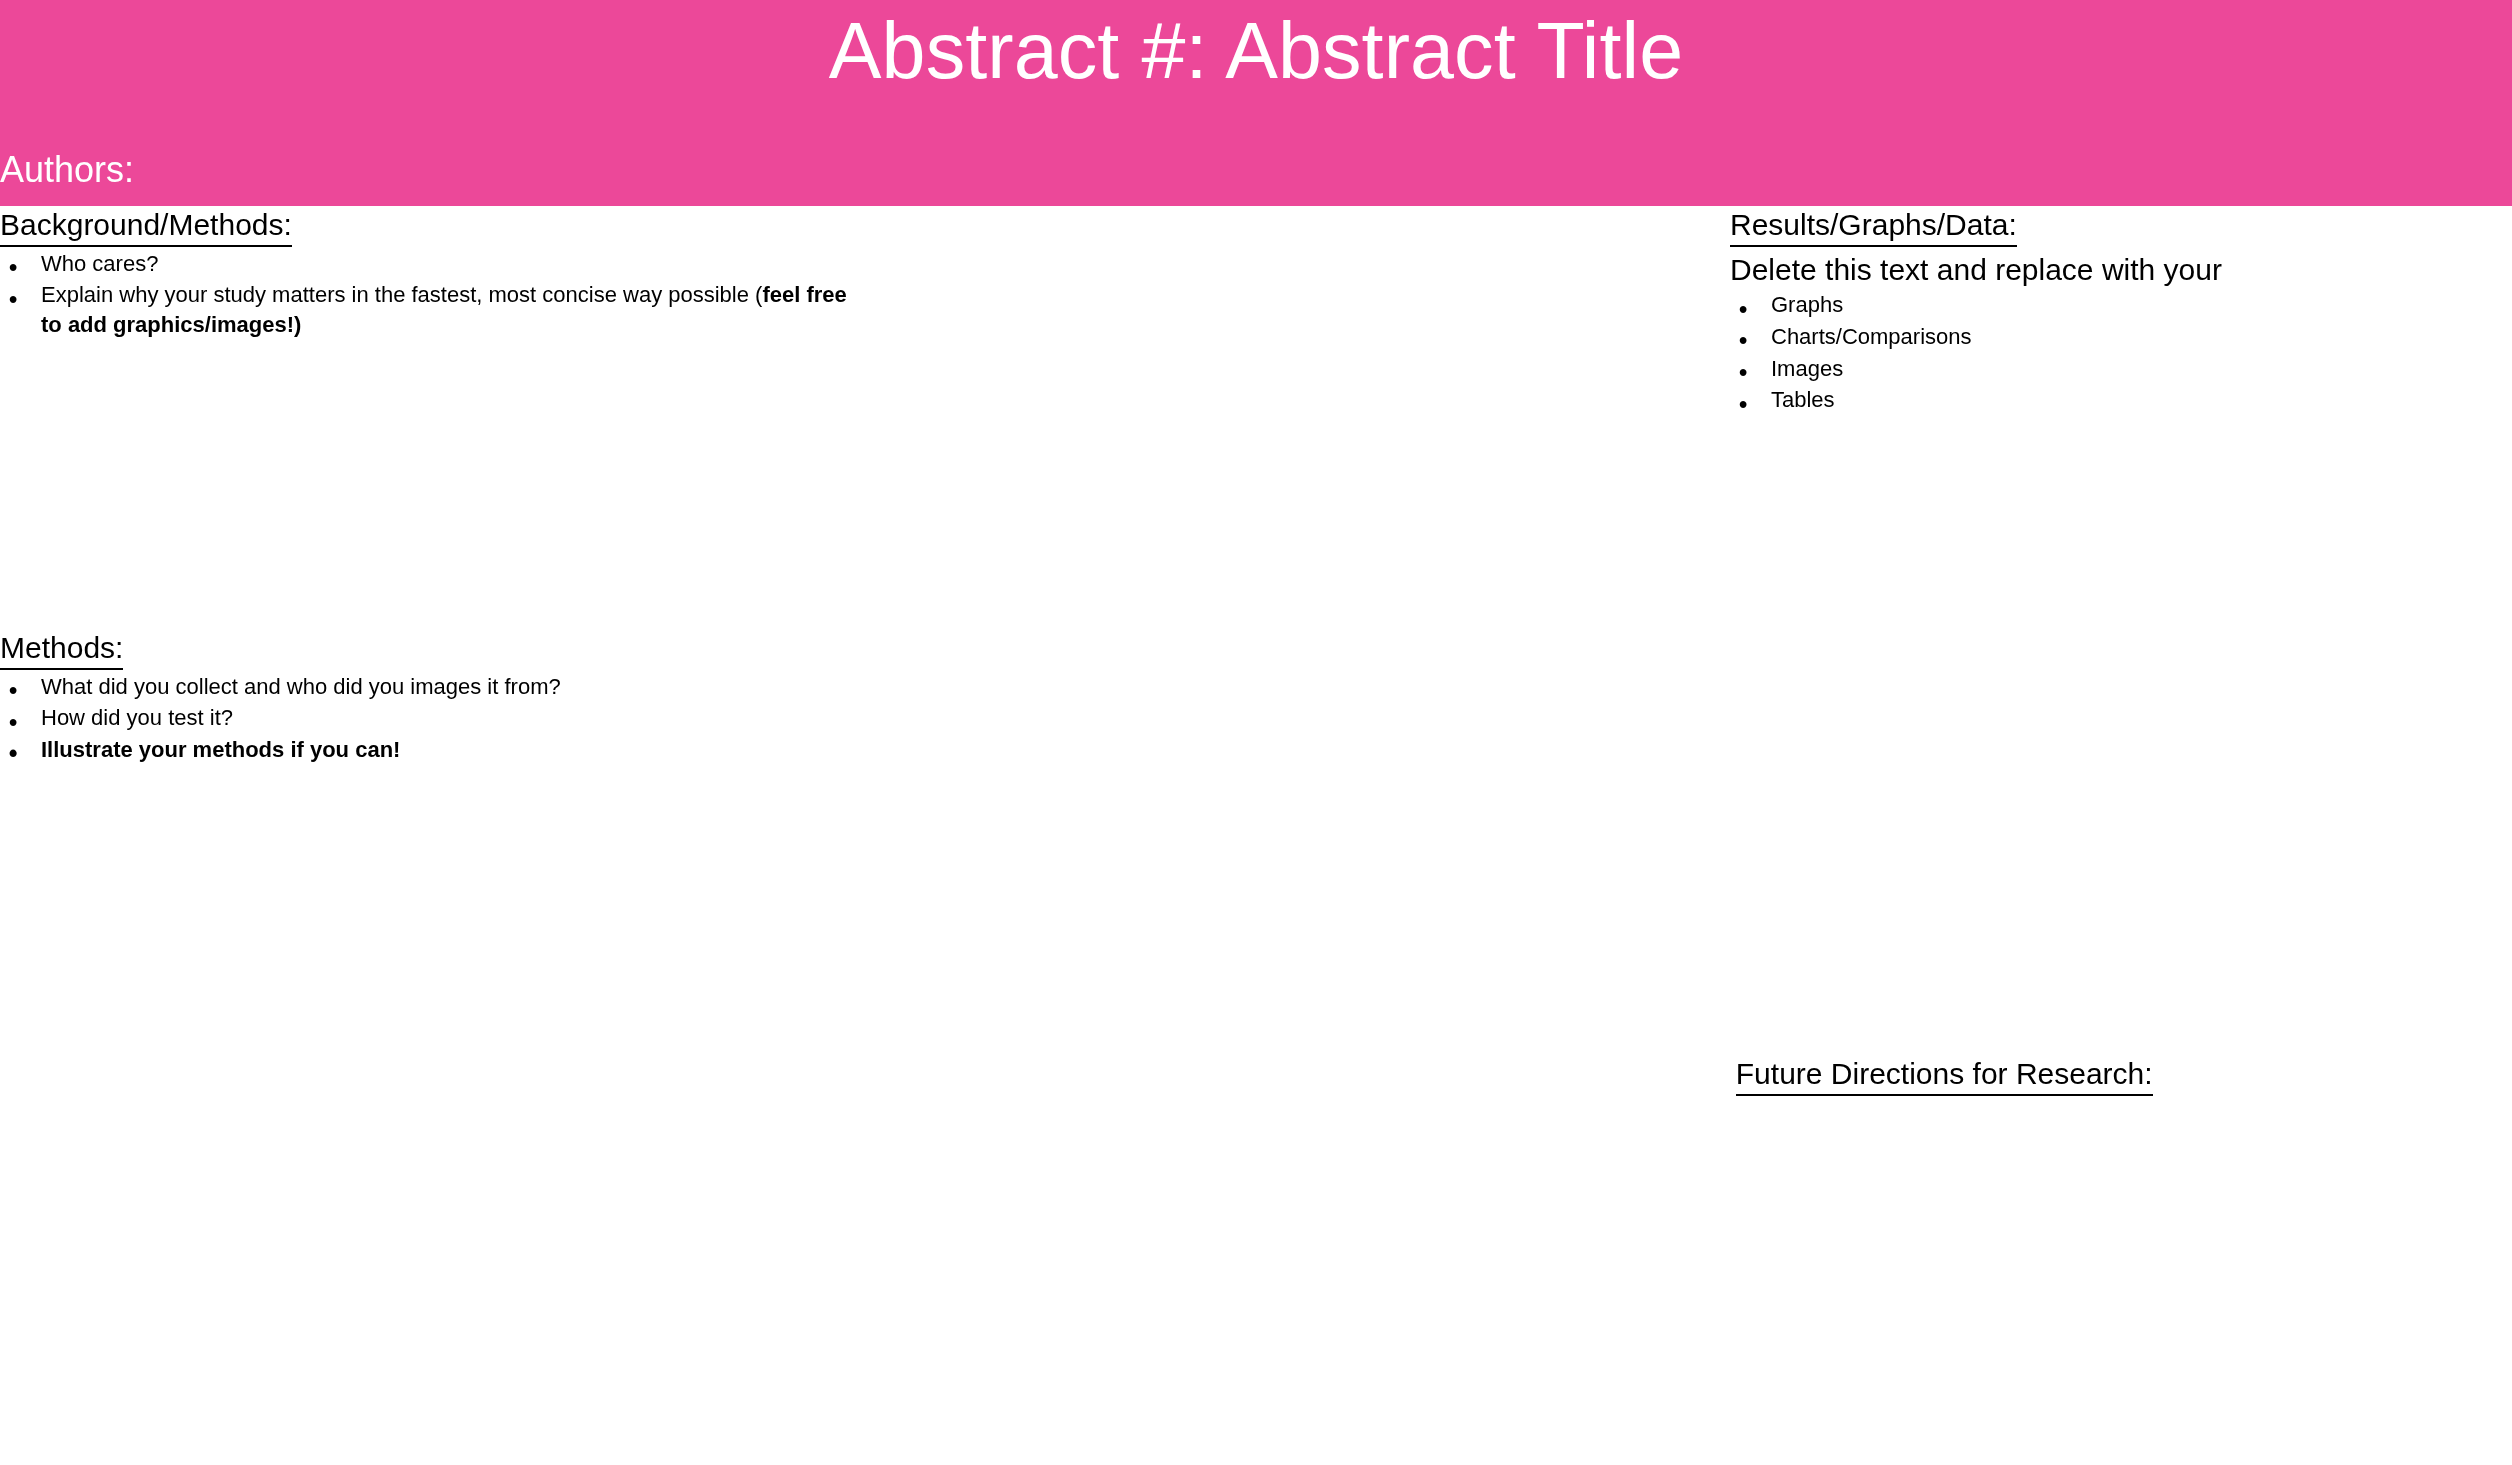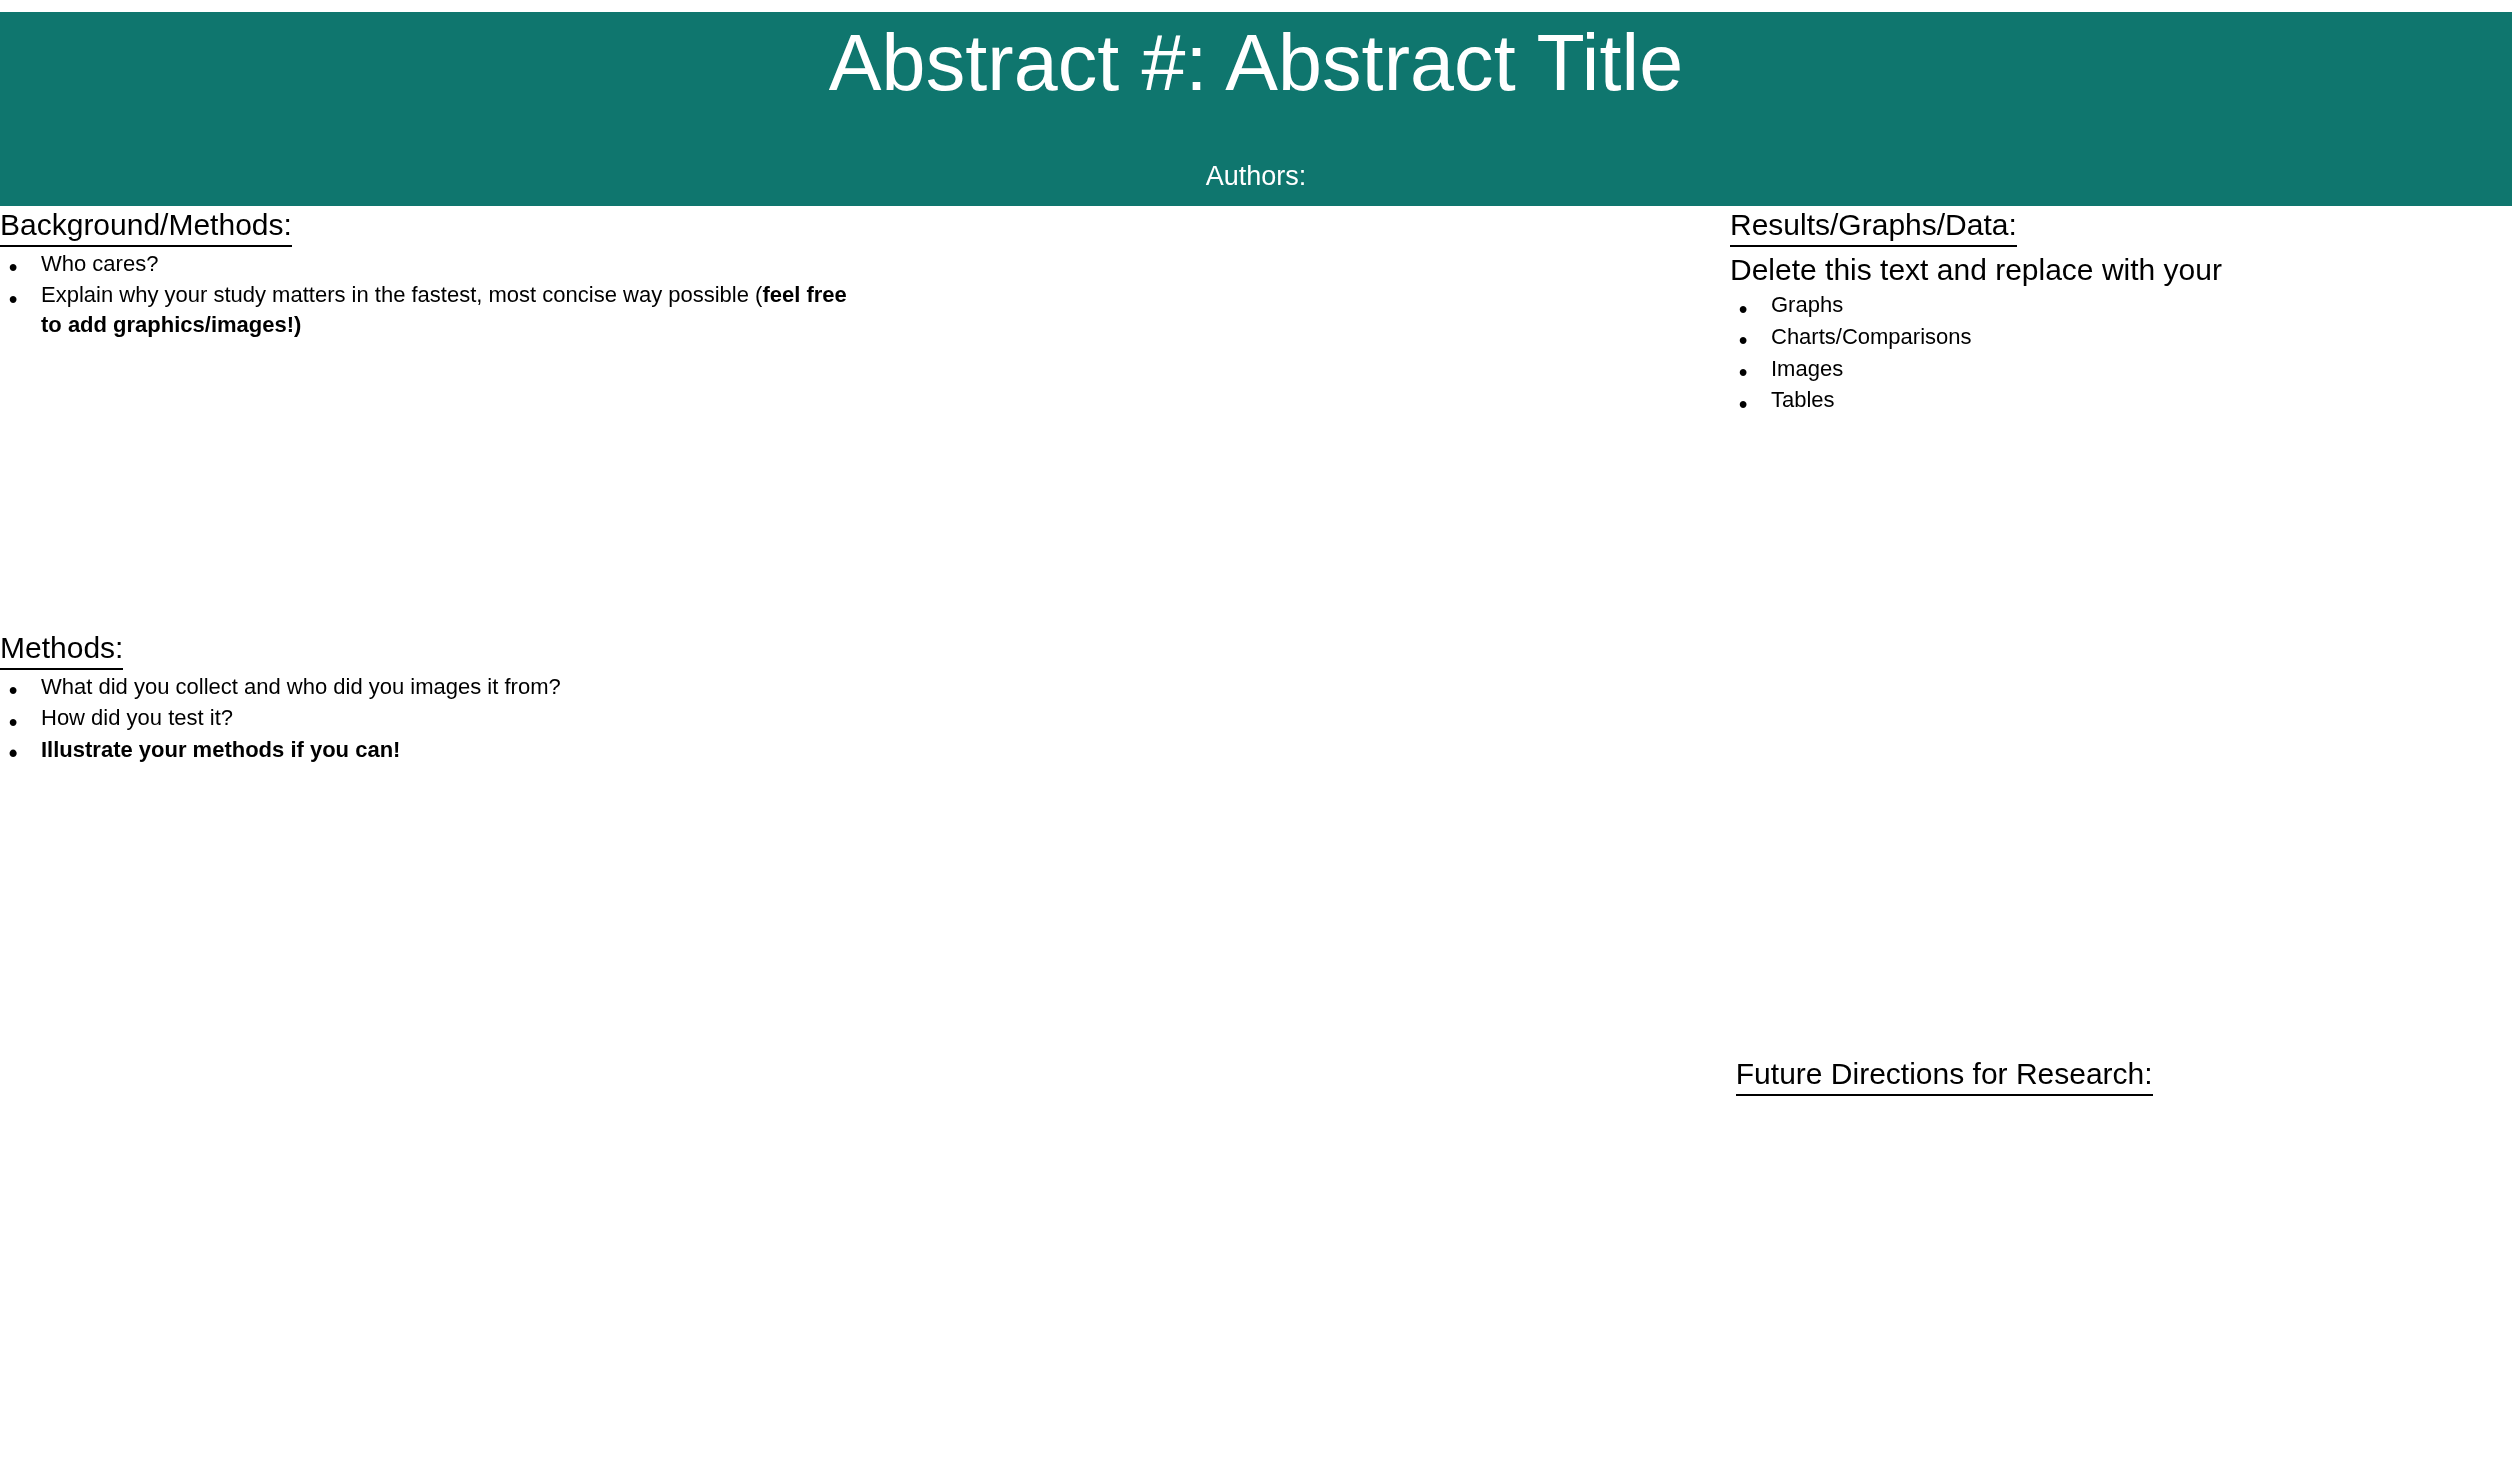--- a/index.html
+++ b/index.html
@@ -12,47 +12,47 @@
     height: 1465px;
     font-family: "Liberation Sans", sans-serif;
     overflow: hidden;
     position: relative;
   }
 
   
   #header-banner {
     position: absolute;
     left: 0;
-    top: 12px;
+    top: 0;
     width: 2512px;
     height: 212px;
-    background: #0f766e;
+    background: #ec4899;
     box-sizing: border-box;
   }
   #poster-title {
     position: absolute;
     left: 0;
     top: 4.4px;
     width: 2512px;
     text-align: center;
     color: #ffffff;
     font-size: 79px;
     line-height: 1.18;
     font-weight: 400;
     letter-spacing: 0.1px;
     white-space: nowrap;
   }
   #authors-line {
     position: absolute;
     left: 0;
     top: 148px;
     width: 2512px;
-    text-align: center;
-    color: #ffffff;
-    font-size: 27px;
+    text-align: left;
+    color: #ffffff;
+    font-size: 36px;
     line-height: 1.2;
     font-weight: 400;
   }
 
   
   #poster-body {
     position: absolute;
     left: 0;
     top: 206px;
     width: 2512px;

